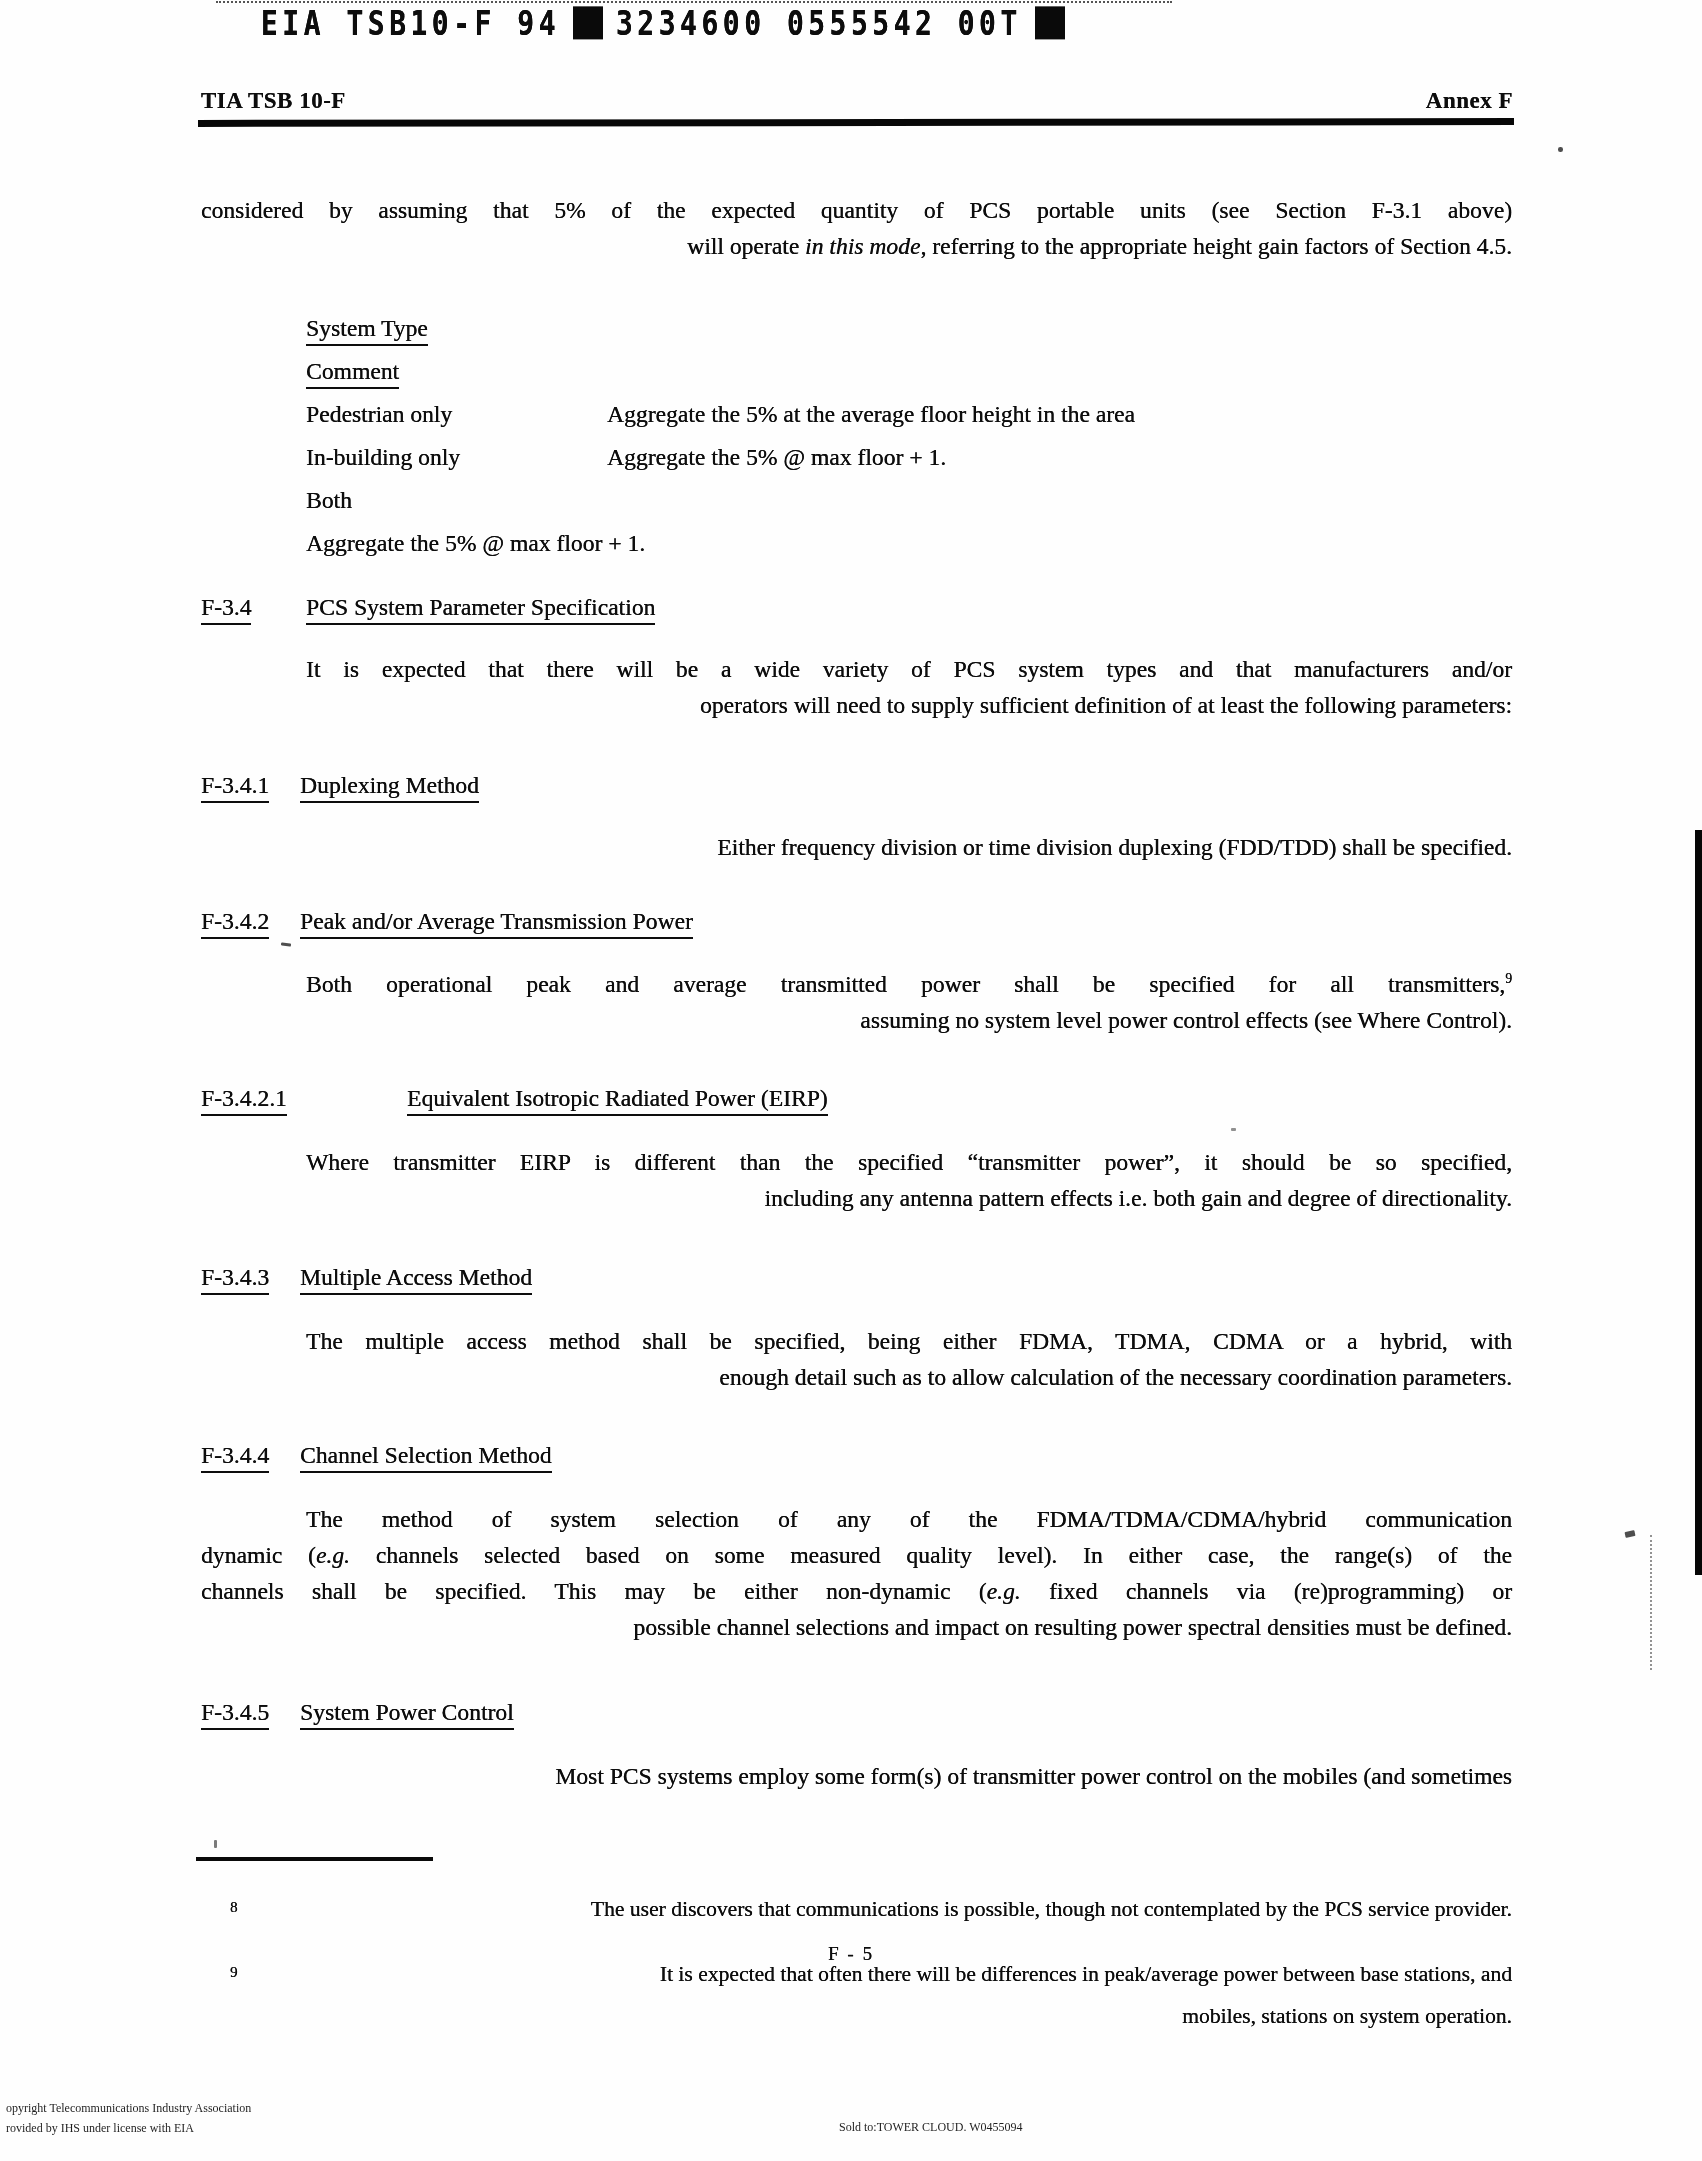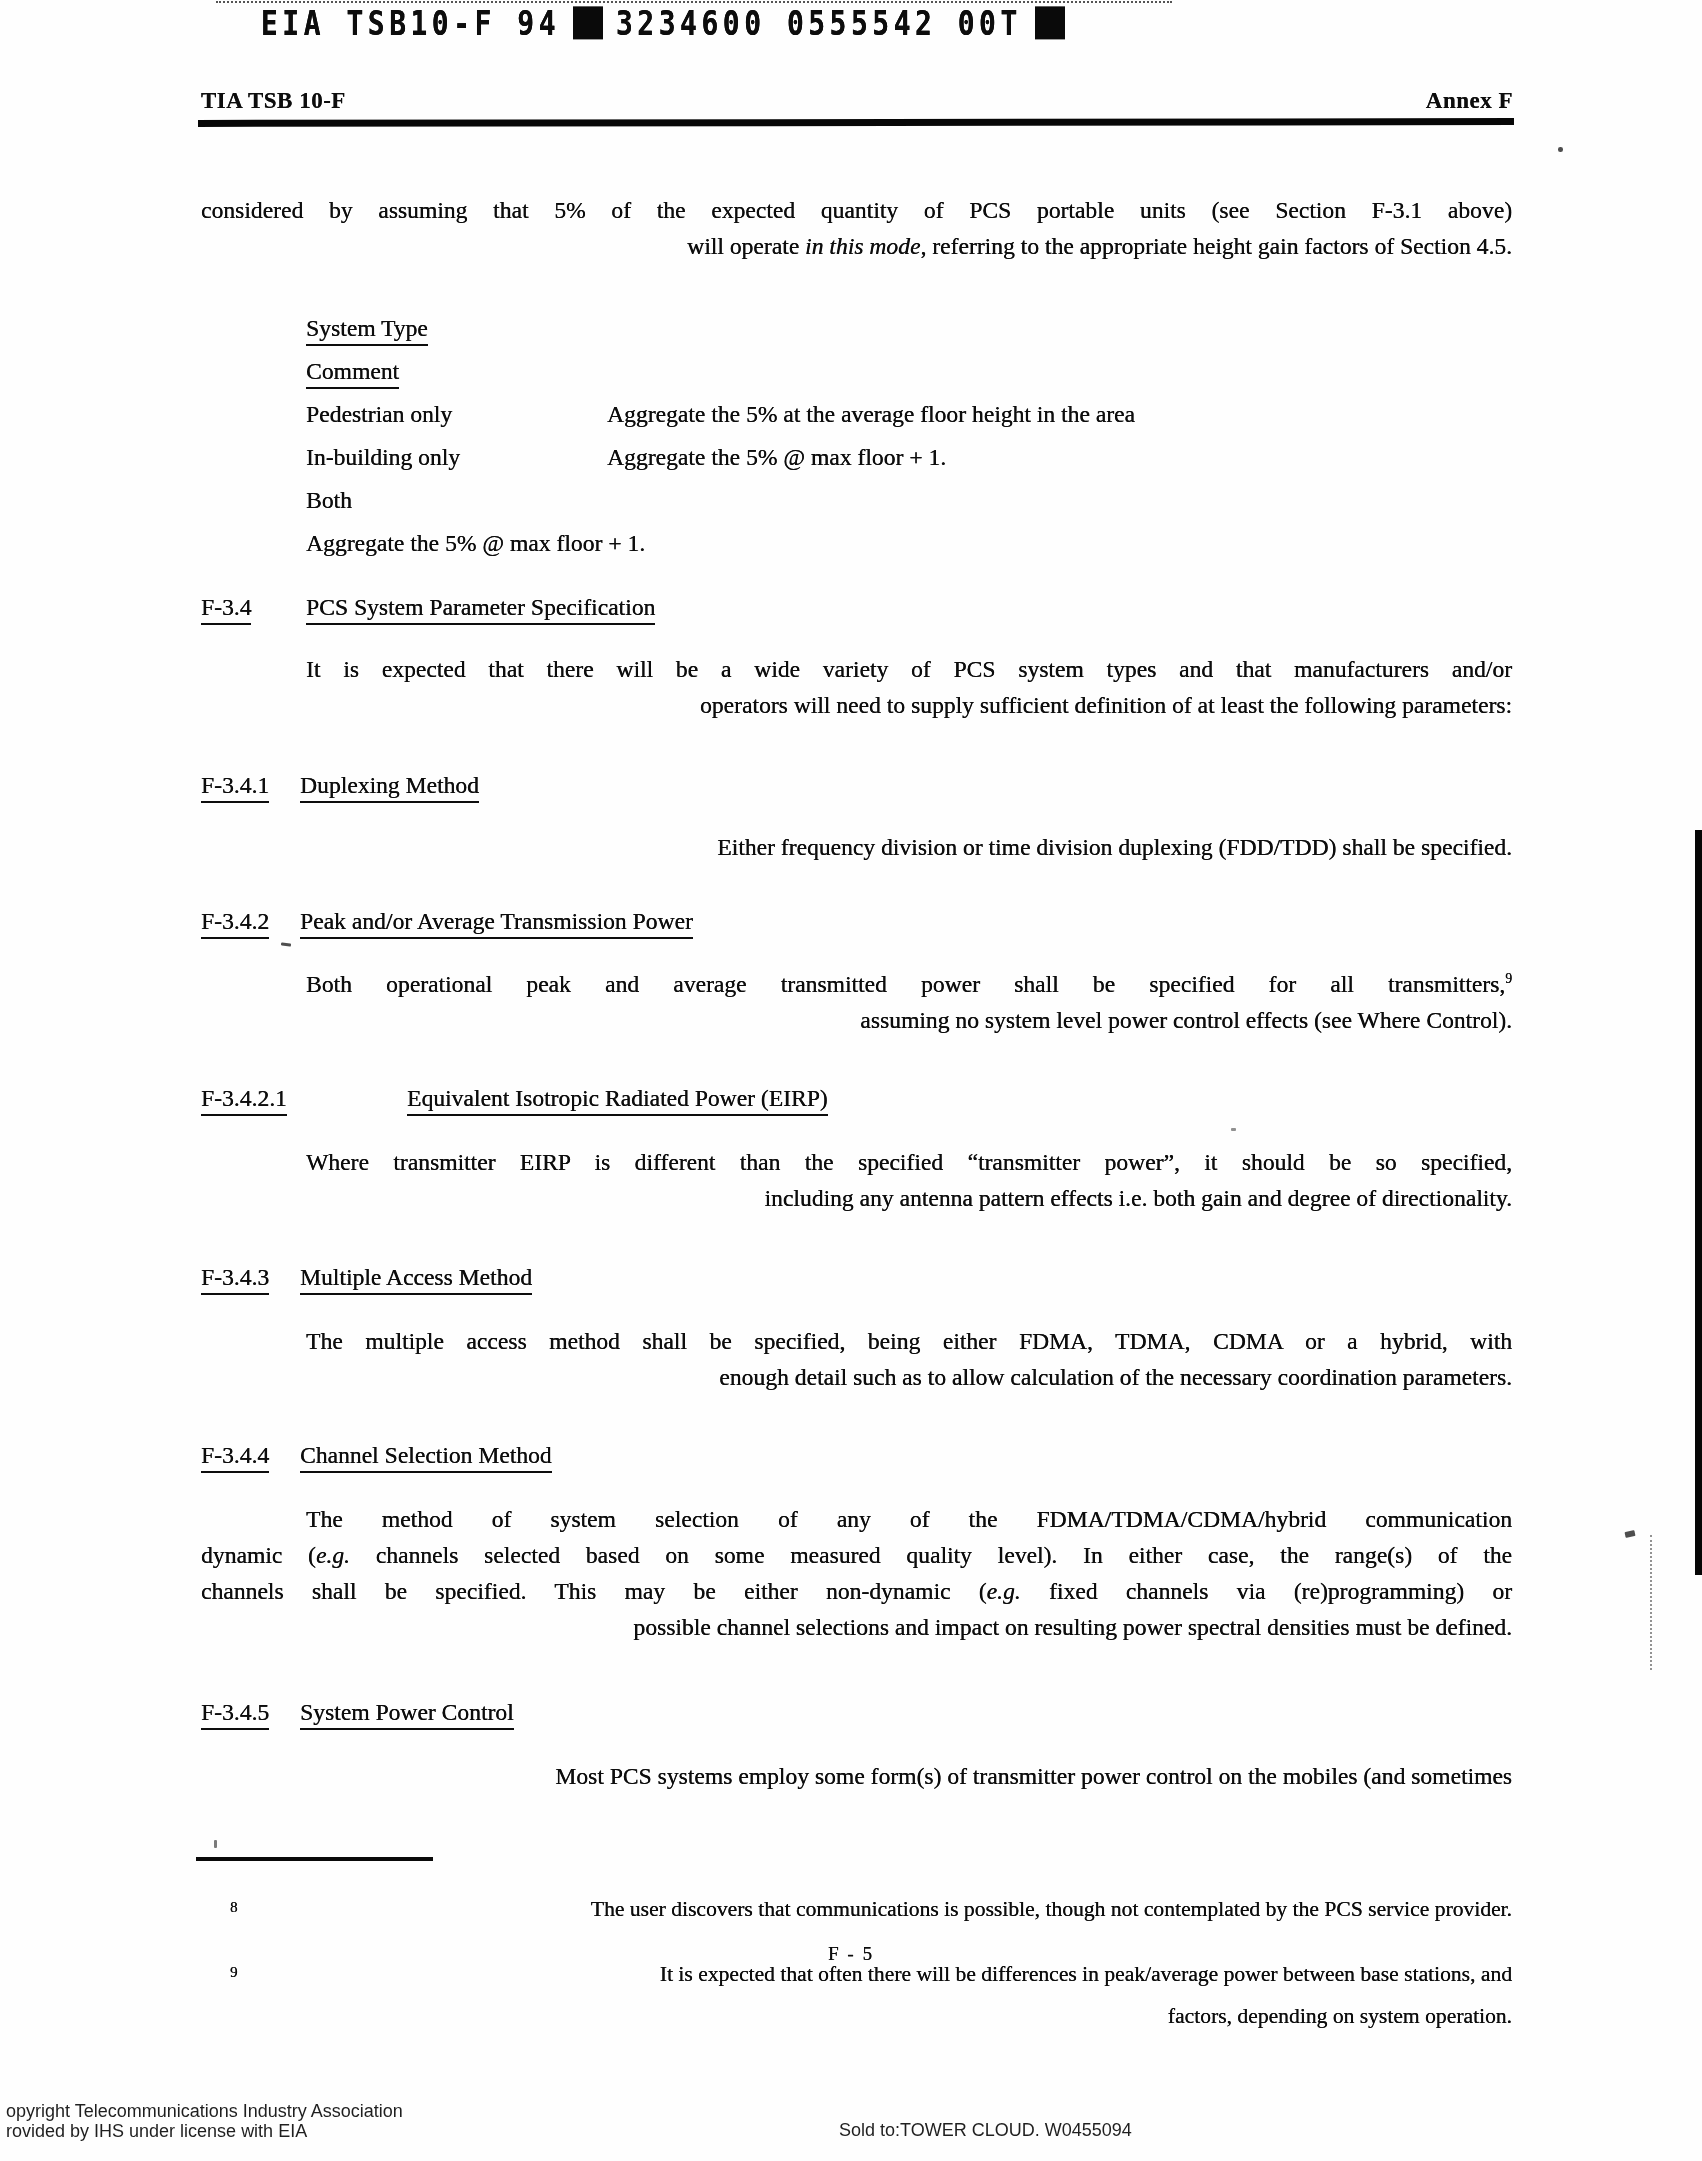--- a/index.html
+++ b/index.html
@@ -58,22 +58,22 @@
   .sys-indent{padding-left:105px;}
   
   .fnrule{left:196px;top:1857px;width:237px;height:3.5px;background:#0a0a0a;}
   .fn{left:201px;width:1311px;font-size:21.6px;line-height:42px;
       padding-left:105px;box-sizing:border-box;
       text-shadow:0.2px 0 0 currentColor;}
   .fnnum{position:absolute;left:29px;top:-2px;font-size:15px;}
   
   .pagenum{left:828px;top:1943px;font-size:19px;letter-spacing:2px;
            text-shadow:0.3px 0 0 currentColor;}
-  .smallprint{font-family:Liberation Sans, sans-serif;
-              font-size:18px;color:#1f1f1f;white-space:nowrap;}
+  .smallprint{font-family:Liberation Serif, serif;
+              font-size:12px;color:#1f1f1f;white-space:nowrap;}
   .fleft1{left:6px;top:2101px;}
   .fleft2{left:6px;top:2121px;}
   .fsold{left:839px;top:2120px;}
   
   .edgebar{left:1695px;top:830px;width:7.5px;height:745px;background:#060606;}
   .dottail{left:1650px;top:1535px;width:0;height:135px;
            border-left:2px dotted #3a3a3a;opacity:.55;}
   .speck{background:#222;border-radius:1px;opacity:.8;}
   .sp1{left:1558px;top:147px;width:4.5px;height:4.5px;border-radius:50%;}
   .sp2{left:281px;top:943px;width:10px;height:3px;transform:rotate(8deg);}
@@ -175,21 +175,21 @@
   </div>
 
   <div class="abs fnrule"></div>
   <div class="abs fn" style="top:1888px">
     <span class="fnnum">8</span>
     <div class="lline">The user discovers that communications is possible, though not contemplated by the PCS service provider.</div>
   </div>
   <div class="abs fn" style="top:1953px">
     <span class="fnnum">9</span>
     <div class="lline">It is expected that often there will be differences in peak/average power between base stations, and</div>
-    <div class="lline">factors, depending on system operation.</div>
+    <div class="lline">mobiles, stations on system operation.</div>
   </div>
 
   <div class="abs pagenum">F - 5</div>
   <div class="abs smallprint fleft1">opyright Telecommunications Industry Association</div>
   <div class="abs smallprint fleft2">rovided by IHS under license with EIA</div>
   <div class="abs smallprint fsold">Sold to:TOWER CLOUD. W0455094</div>
 
   <div class="abs edgebar"></div>
   <div class="abs dottail"></div>
   <div class="abs speck sp1"></div>

